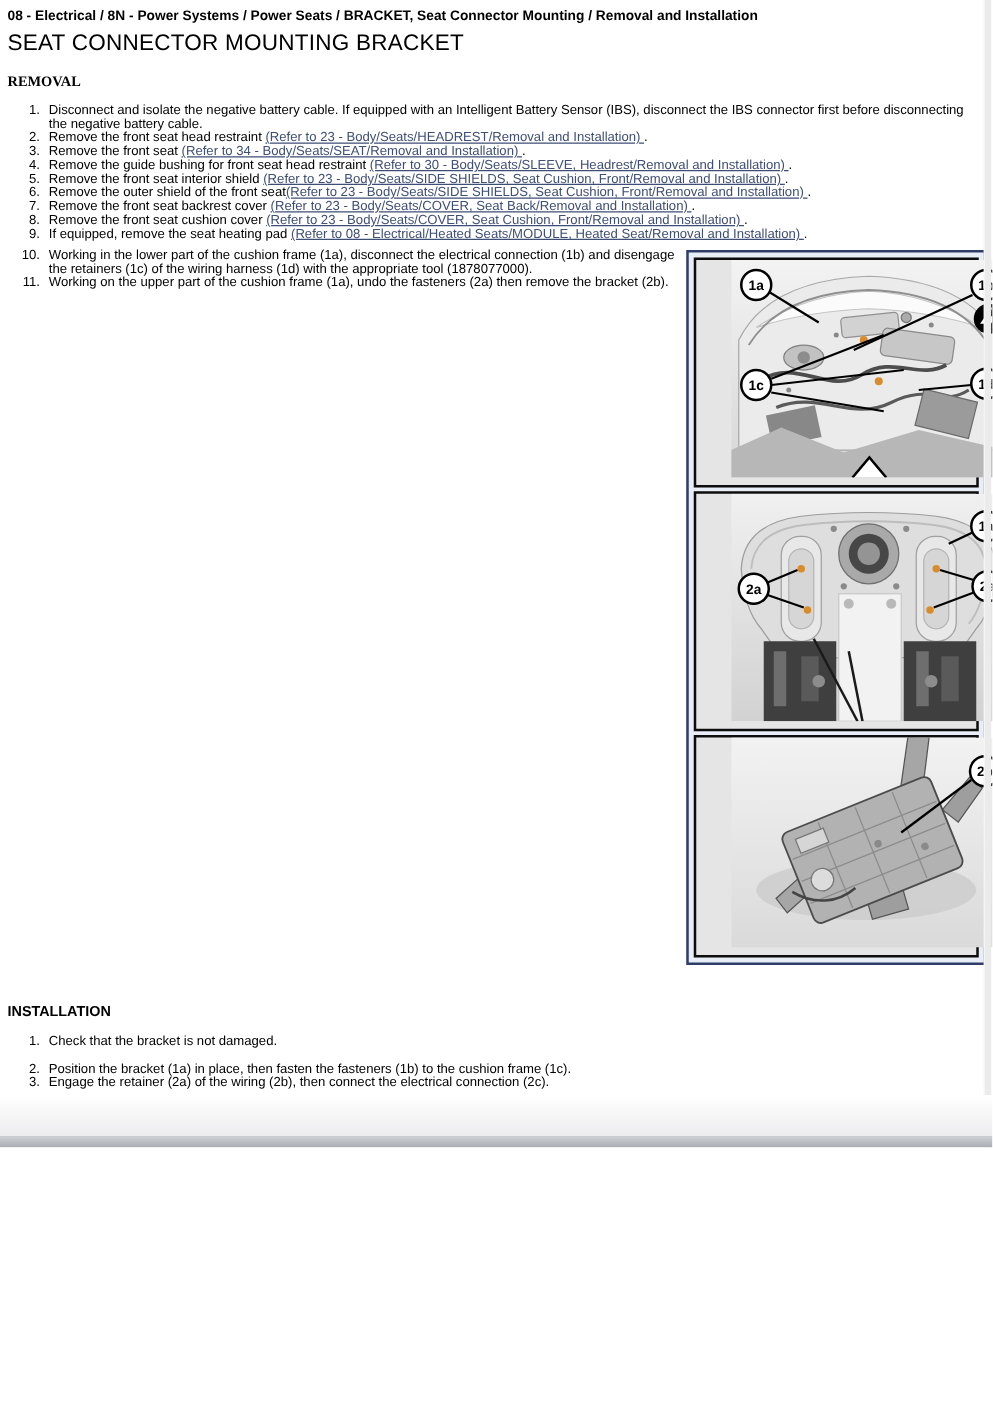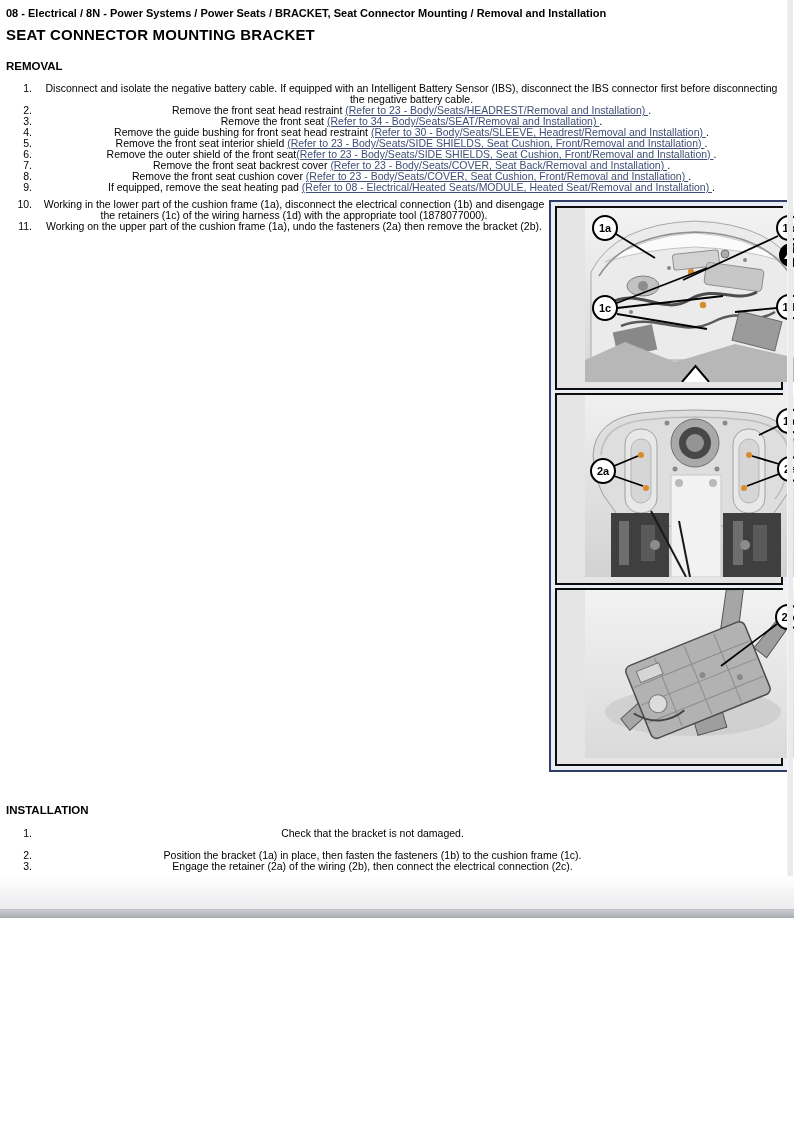--- a/index.html
+++ b/index.html
@@ -2,30 +2,30 @@
 <html><head>
 <meta charset="utf-8">
 <style>
   html,body { margin:0; padding:0; background:#fff; }
   .page {
     position:relative; width:794px; height:918px; background:#ffffff;
     font-family:"Liberation Sans", sans-serif; font-size:10.5px; line-height:11px; color:#000;
     overflow:hidden;
   }
   .breadcrumb { position:absolute; top:8px; left:6px; font-size:11px; font-weight:bold; }
-  .page-title { position:absolute; top:29px; left:6px; font-size:15px; font-weight:bold; letter-spacing:.2px; }
+  .page-title { position:absolute; top:29px; left:6px; font-size:18px; font-weight:normal; letter-spacing:.2px; }
   .sec-heading { font-size:11.5px; font-weight:bold; }
-  .h-removal  { position:absolute; top:61px; left:6px; }
+  .h-removal  { position:absolute; top:61px; left:6px;font-family:Liberation Serif, serif; }
   .h-install  { position:absolute; top:805px; left:6px; }
   .list1 { position:absolute; top:83px;  left:6px; width:778px; }
   .list2 { position:absolute; top:199px; left:6px; width:543px; }
   .list3 { position:absolute; top:828px; left:6px; width:700px; }
   .step { display:flex; }
   .step .num { width:26px; text-align:right; flex-shrink:0; margin-right:7px; }
-  .step .txt { flex:1;text-align:center; }
+  .step .txt { flex:1; }
   .gap-after { margin-bottom:11px; }
   a.rlink { color:#3f4e75; text-decoration:underline; cursor:pointer; }
   
   .figure {
     position:absolute; left:549px; top:200px; width:228px;
     border:2px solid #2f3d68; background:#e8edf6; padding:4px;
   }
   .panel { border:2px solid #0d0d0d; background:#e5e5e5; margin-bottom:3px; font-size:0;padding-left:28px; }
   .panel:last-child { margin-bottom:0; }
   .co-t { font:bold 11px "Liberation Sans", sans-serif; text-anchor:middle; }

